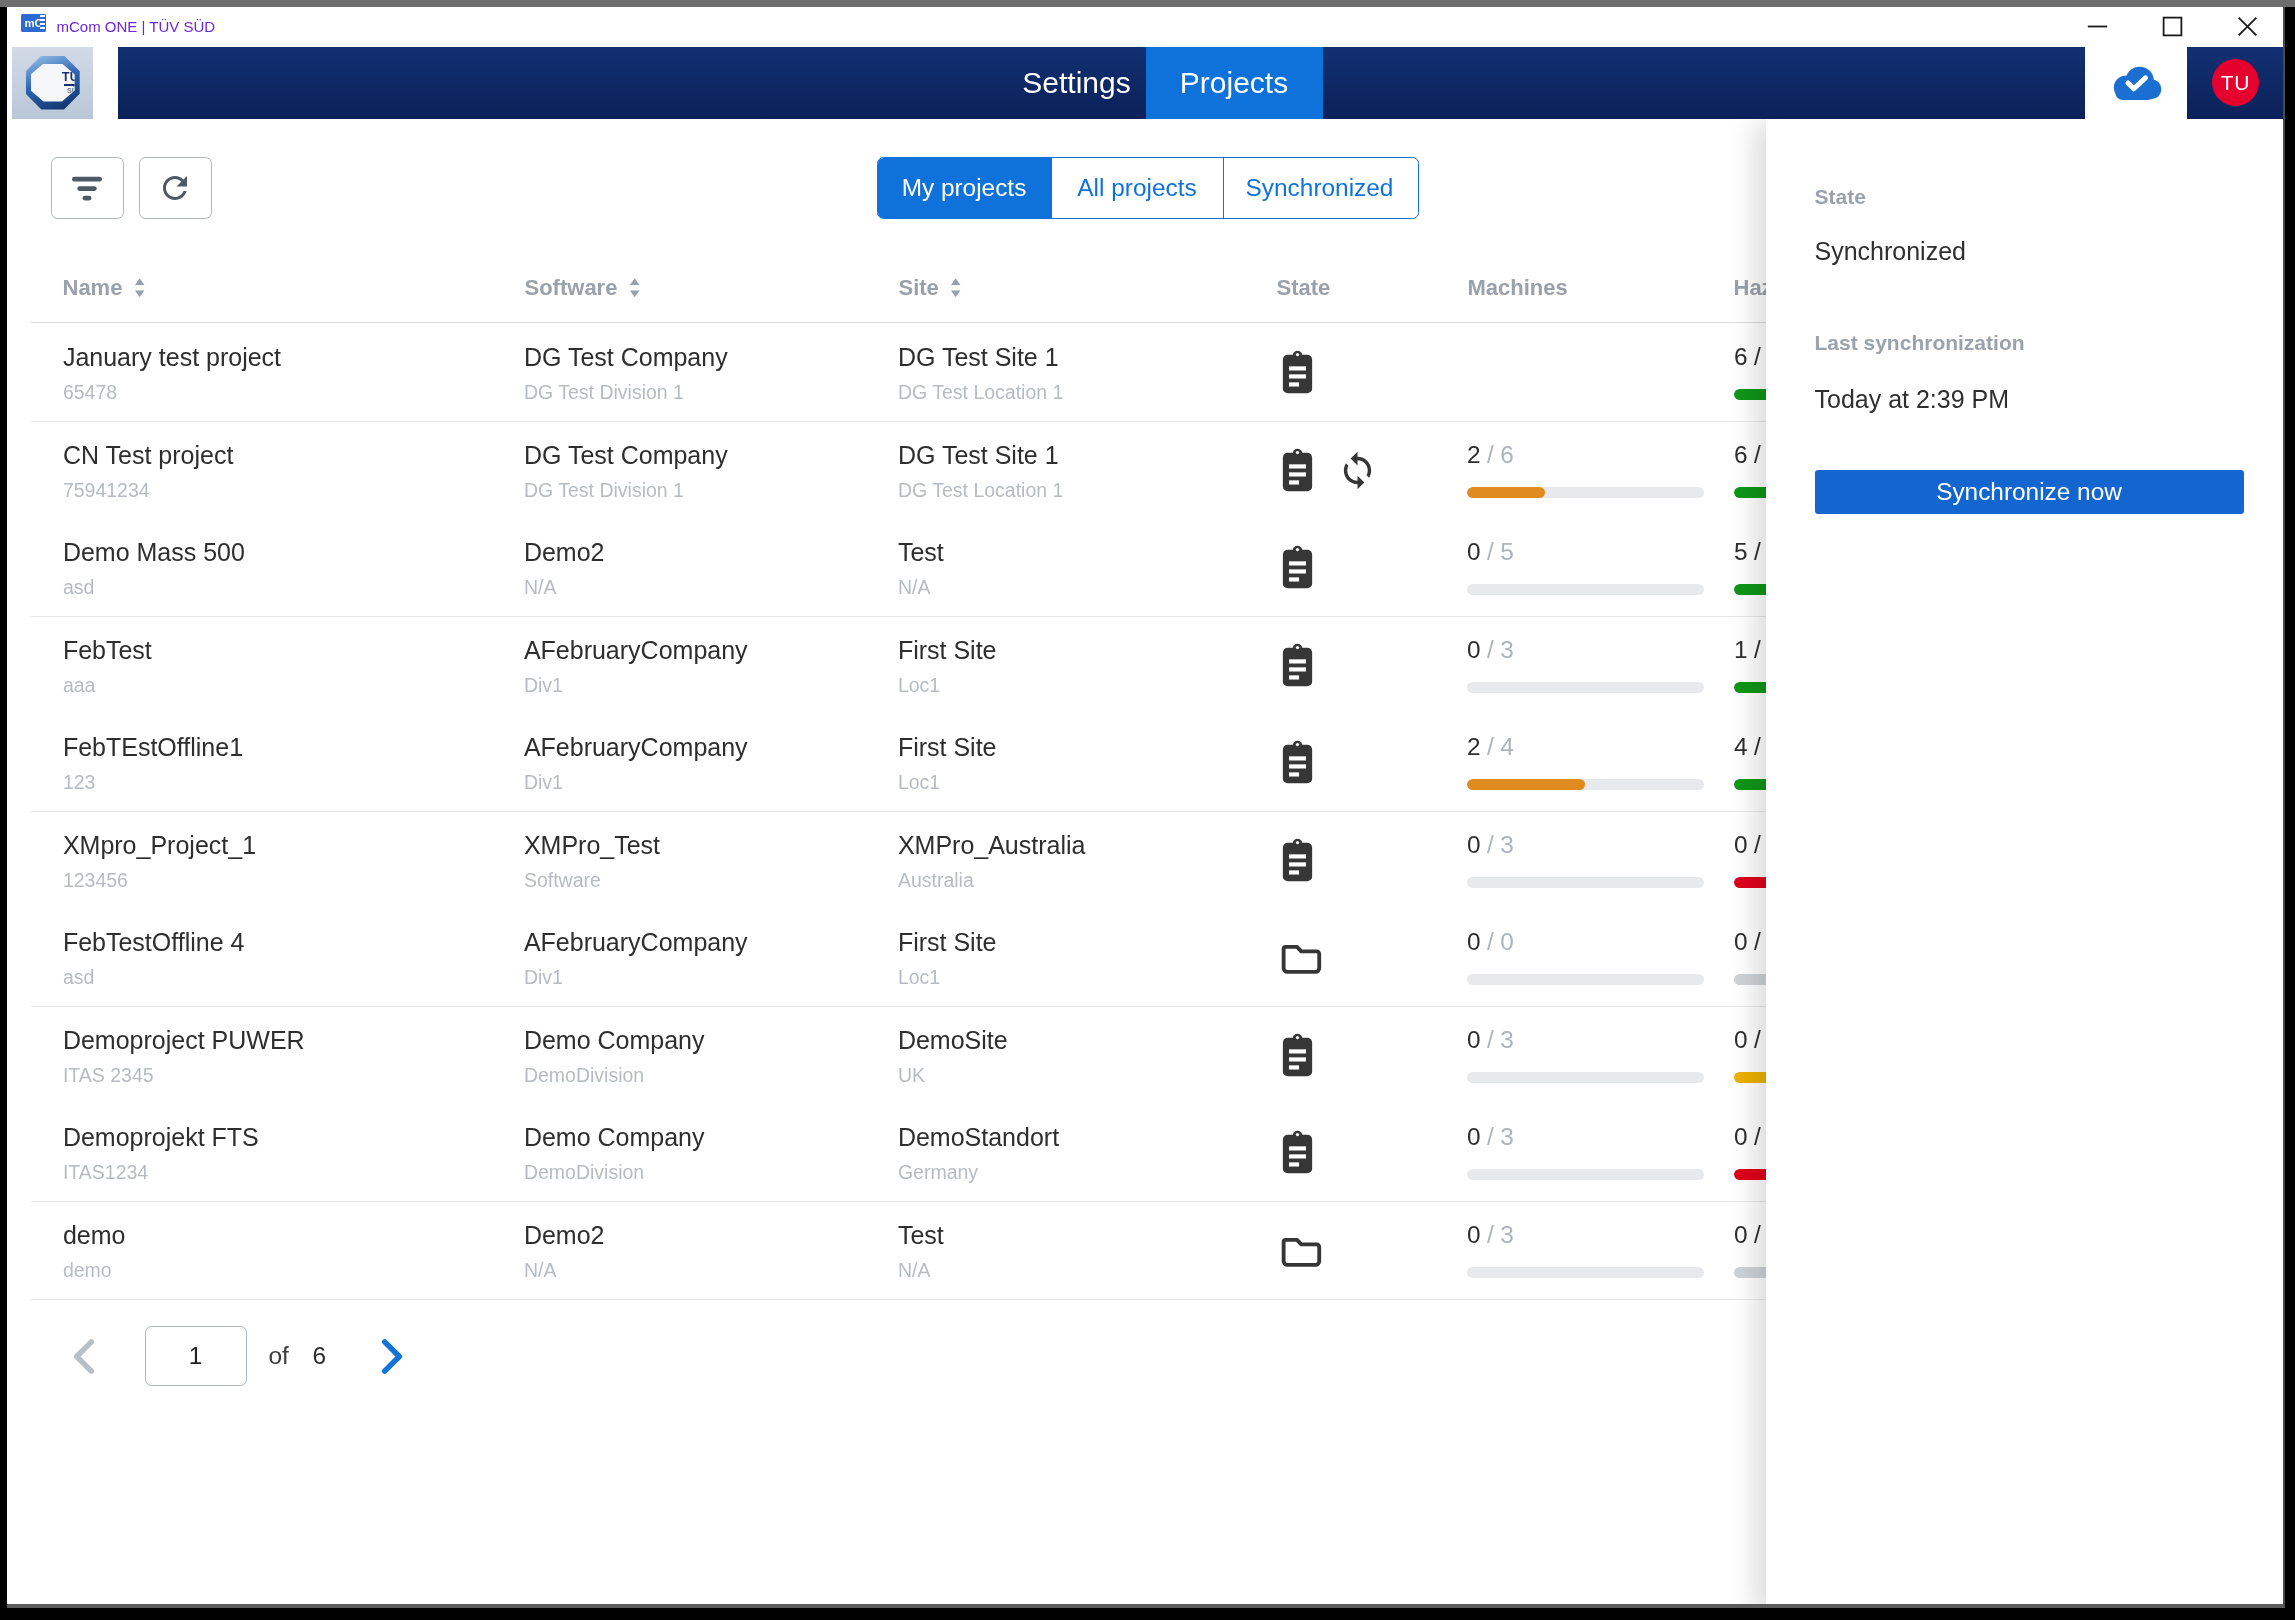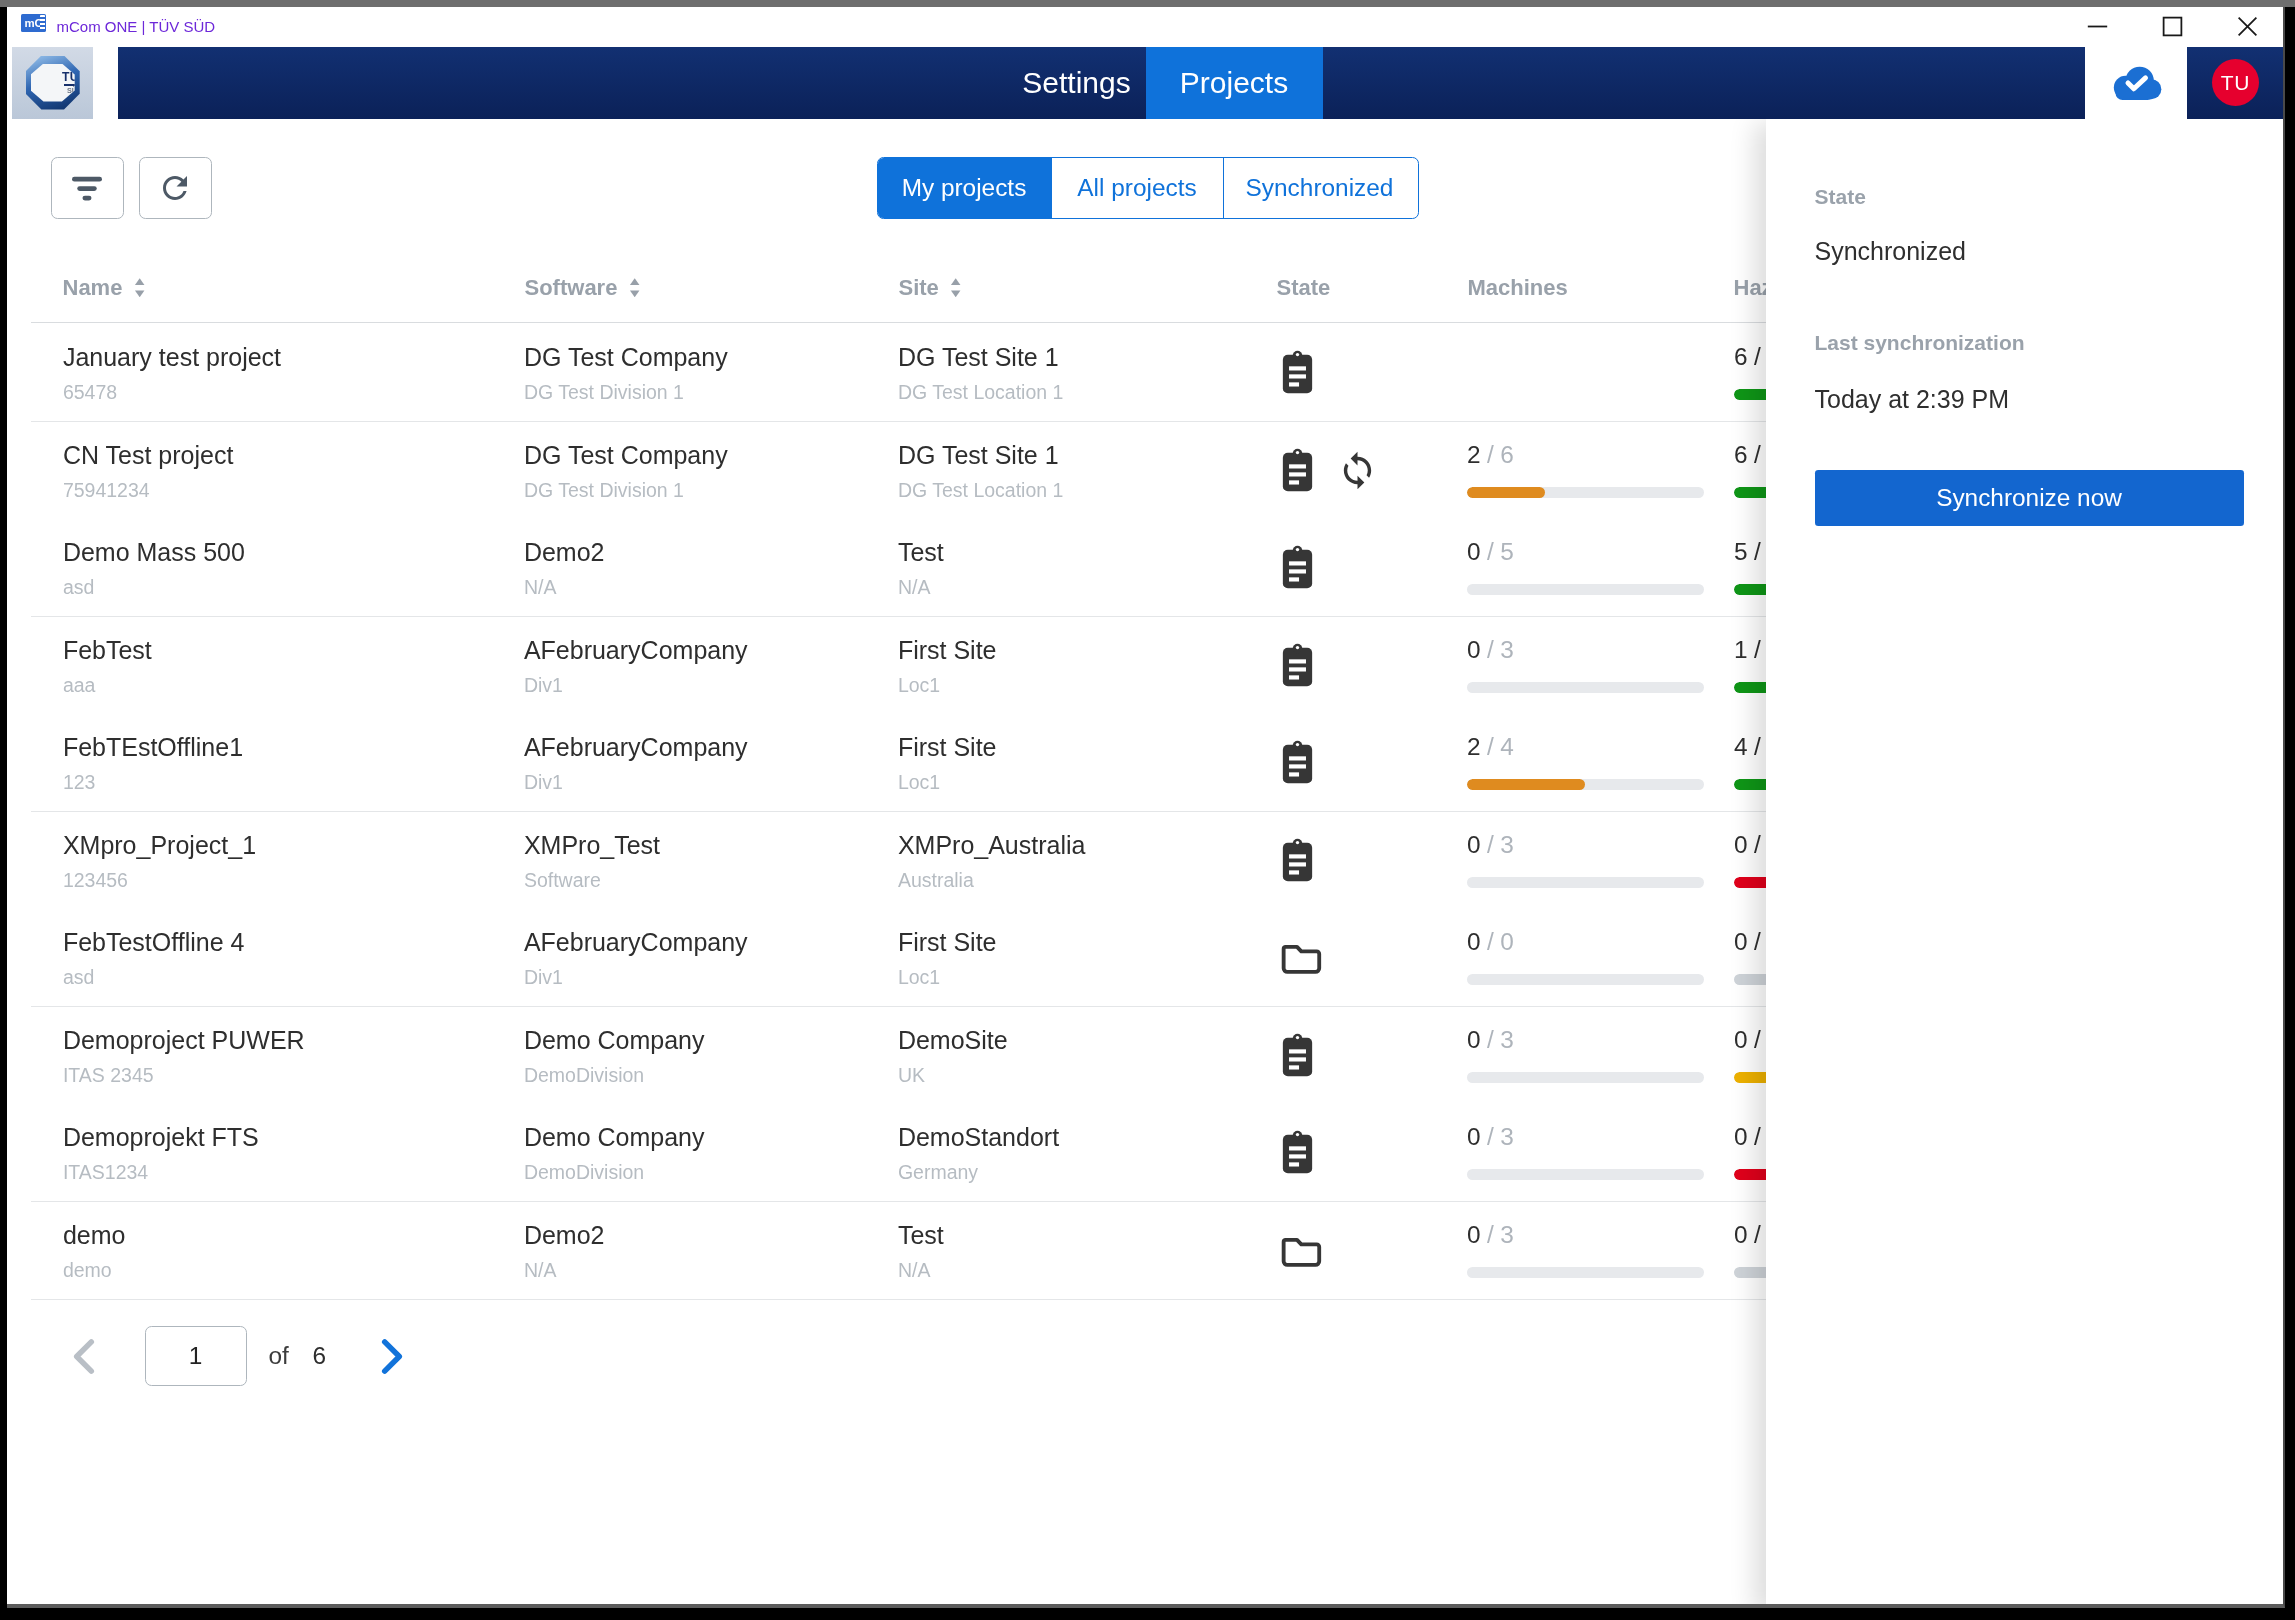--- a/index.html
+++ b/index.html
@@ -89,21 +89,21 @@
   .of-label { position:absolute; left:262px; top:16.3px; font-size:24.4px; color:#3c3c3c; }
   .total-label { position:absolute; left:306px; top:16.3px; font-size:24.4px; color:#2e2e2e; }
 
   
   .panel { position:absolute; left:1759px; top:111px; width:519px; height:1490px; background:#fff; z-index:40;
            box-shadow:-11.4px 4.9px 24.4px rgba(0,0,0,0.14); }
   .p-label { position:absolute; left:49px; font-size:21px; font-weight:bold; color:#9aa2ab; }
   .p-value { position:absolute; left:49px; font-size:25px; color:#2f2f2f; }
   .p-state-label { top:67px; } .p-state-value { top:119px; }
   .p-last-label { top:213px; } .p-last-value { top:267px; }
-  .sync-btn { position:absolute; left:49px; top:352px; width:429px; height:56px; background:#1366cf; border:none;
+  .sync-btn { position:absolute; left:49px; top:352px; width:429px; height:44px; background:#1366cf; border:none;
               border-radius:3.3px; color:#fff; font-size:24.4px; font-family:"Liberation Sans", sans-serif; }
   .hidden-defs { position:absolute; width:0; height:0; overflow:hidden; }
 </style>
 </head>
 <body>
 
 <svg class="hidden-defs" aria-hidden="true">
   <defs>
     <symbol id="i-clipboard" viewBox="0 0 24 30">
       <rect x="2.5" y="3.5" width="19" height="25" rx="3.2" fill="currentColor"></rect>

